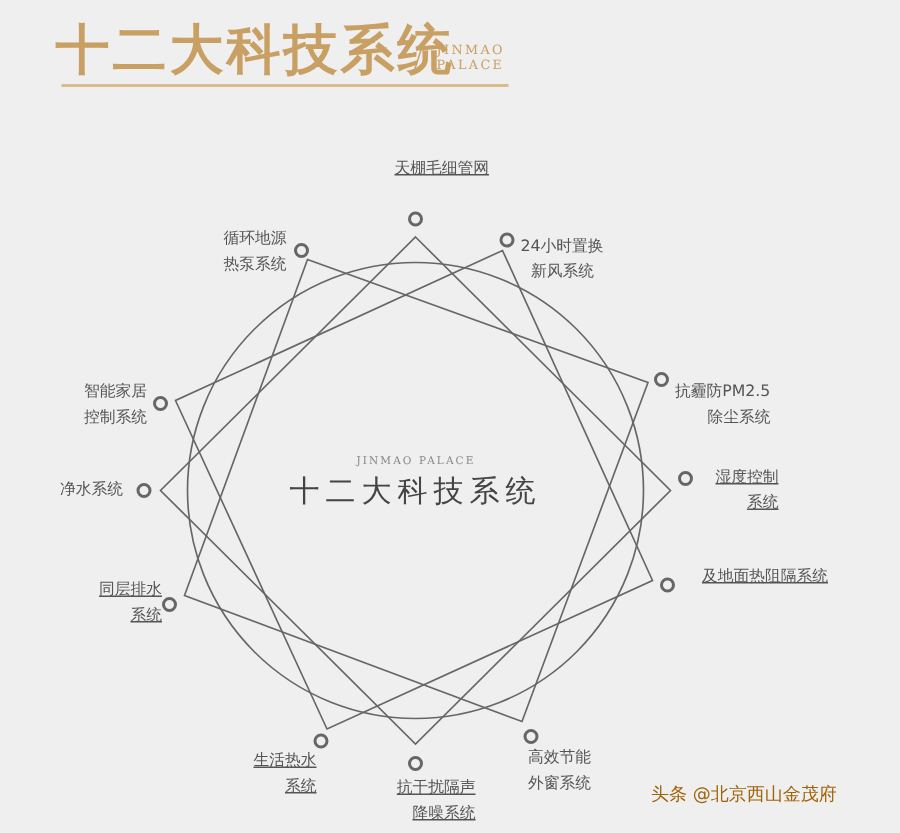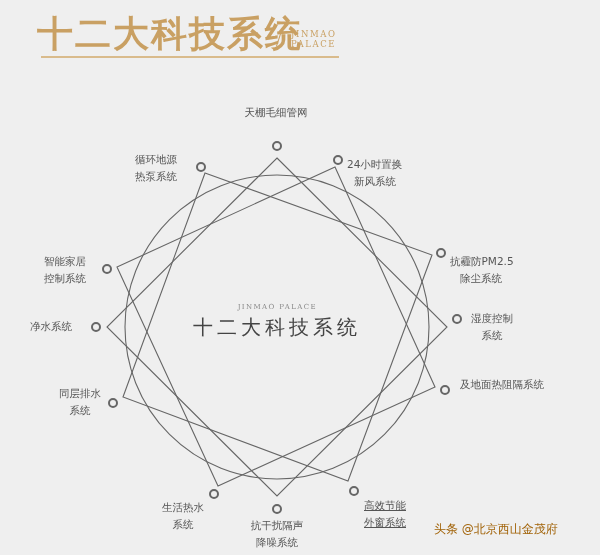--- a/index.html
+++ b/index.html
@@ -35,22 +35,22 @@
     font-size: 7px; color: #888; letter-spacing: 1.4px;
   }
   .center-title {
     position: absolute; left: 192px; top: 314px; width: 170px; text-align: center;
     font-size: 20px; color: #444; letter-spacing: 4px; line-height: 26px;
   }
   .label {
     position: absolute; font-size: 10.5px; color: #555; line-height: 17px;
     white-space: nowrap;
   }
-  .label.c { text-align: center; }
-  .label.r { }
+  .label.c { text-align: right; text-decoration: underline; }
+  .label.r { text-align: right; }
   .label.l { text-align: left; margin-top: 20px; }
   .node {
     position: absolute; width: 6px; height: 6px; border: 2px solid #666;
     border-radius: 50%; box-sizing: content-box; background: #efefef;
   }
   .watermark {
     position: absolute; left: 434px; top: 521px;
     font-size: 12px; color: #a16207; white-space: nowrap;
   }
 </style>
@@ -91,32 +91,32 @@
 <div class="node" style="left:102px;top:264px;"></div>
 <div class="node" style="left:196px;top:162px;"></div>
 
 <div class="label c" style="left:226px;top:104px;width:100px;">
   <div>天棚毛细管网</div>
 </div>
 <div class="label l" style="left:347px;top:136px;">
   <div>24小时置换</div>
   <div style="padding-left:7px;">新风系统</div>
 </div>
-<div class="label l" style="left:450px;top:233px;">
+<div class="label l" style="left:450px;top:233px;text-align:right;">
   <div>抗霾防PM2.5</div>
   <div style="padding-left:10px;">除尘系统</div>
 </div>
 <div class="label c" style="left:465px;top:310px;width:54px;">
   <div>湿度控制</div>
   <div>系统</div>
 </div>
 <div class="label c" style="left:452px;top:376px;width:100px;">
   <div>及地面热阻隔系统</div>
 </div>
-<div class="label l" style="left:364px;top:477px;text-decoration:underline;">
+<div class="label l" style="left:352px;top:477px;">
   <div>高效节能</div>
   <div>外窗系统</div>
 </div>
 <div class="label c" style="left:237px;top:517px;width:80px;">
   <div>抗干扰隔声</div>
   <div>降噪系统</div>
 </div>
 <div class="label c" style="left:155px;top:499px;width:56px;">
   <div>生活热水</div>
   <div>系统</div>

